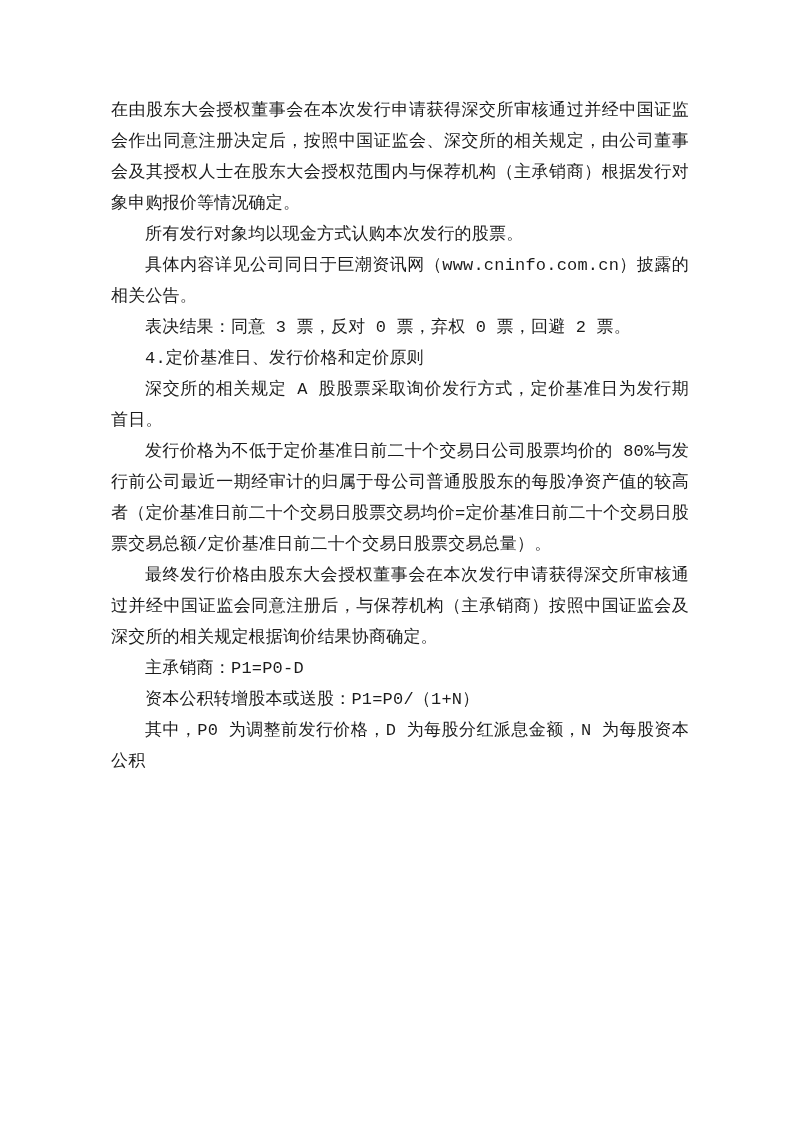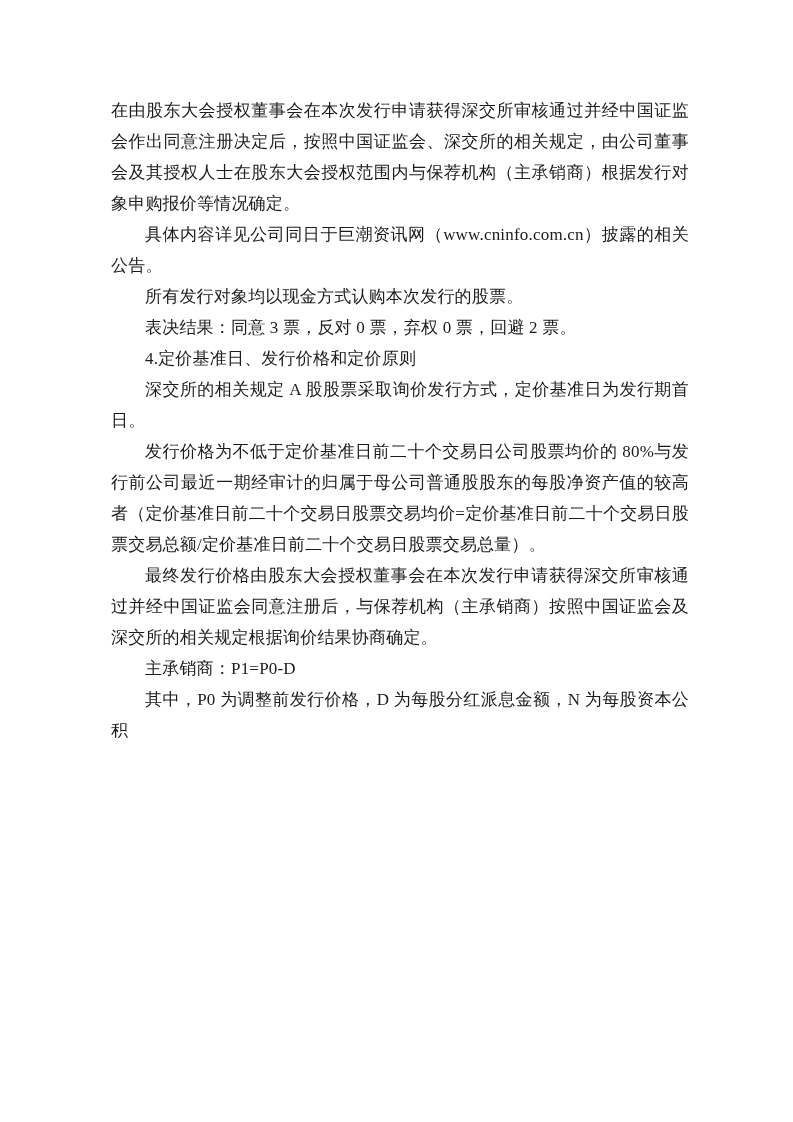--- a/index.html
+++ b/index.html
@@ -7,21 +7,21 @@
     padding: 0;
     background: #ffffff;
   }
   .page {
     position: relative;
     width: 793px;
     height: 986px;
     margin: 0 auto;
     background: #ffffff;
     overflow: hidden;
-    font-family: Liberation Serif, serif;
+    font-family: Liberation Mono, monospace;
     color: #1b1b1b;
   }
   .content {
     position: absolute;
     left: 111px;
     top: 95px;
     width: 578px;
     font-size: 17px;
     line-height: 31px;
     text-align: justify;
@@ -46,24 +46,25 @@
     line-height: 18px;
     color: #1b1b1b;
   }
 </style>
 </head>
 <body>
 
 <div class="page">
   <div class="content">
     <p class="noindent">在由股东大会授权董事会在本次发行申请获得深交所审核通过并经中国证监会作出同意注册决定后，按照中国证监会、深交所的相关规定，由公司董事会及其授权人士在股东大会授权范围内与保荐机构（主承销商）根据发行对象申购报价等情况确定。</p>
+    <p class="indent">所有发行对象均以现金方式认购本次发行的股票。</p>
     <p class="indent">具体内容详见公司同日于巨潮资讯网（www.cninfo.com.cn）披露的相关公告。</p>
-    <p class="indent">所有发行对象均以现金方式认购本次发行的股票。</p>
     <p class="indent">表决结果：同意 3 票，反对 0 票，弃权 0 票，回避 2 票。</p>
     <p class="indent">4.定价基准日、发行价格和定价原则</p>
     <p class="indent">深交所的相关规定 A 股股票采取询价发行方式，定价基准日为发行期首日。</p>
     <p class="indent">发行价格为不低于定价基准日前二十个交易日公司股票均价的 80%与发行前公司最近一期经审计的归属于母公司普通股股东的每股净资产值的较高者（定价基准日前二十个交易日股票交易均价=定价基准日前二十个交易日股票交易总额/定价基准日前二十个交易日股票交易总量）。</p>
     <p class="indent">最终发行价格由股东大会授权董事会在本次发行申请获得深交所审核通过并经中国证监会同意注册后，与保荐机构（主承销商）按照中国证监会及深交所的相关规定根据询价结果协商确定。</p>
     <p class="indent">主承销商：P1=P0-D</p>
+    <p class="indent">资本公积转增股本或送股：P1=P0/（1+N）</p>
     <p class="indent">其中，P0 为调整前发行价格，D 为每股分红派息金额，N 为每股资本公积</p>
   </div>
   <div class="page-number">3</div>
 </div>
 
 </body></html>

